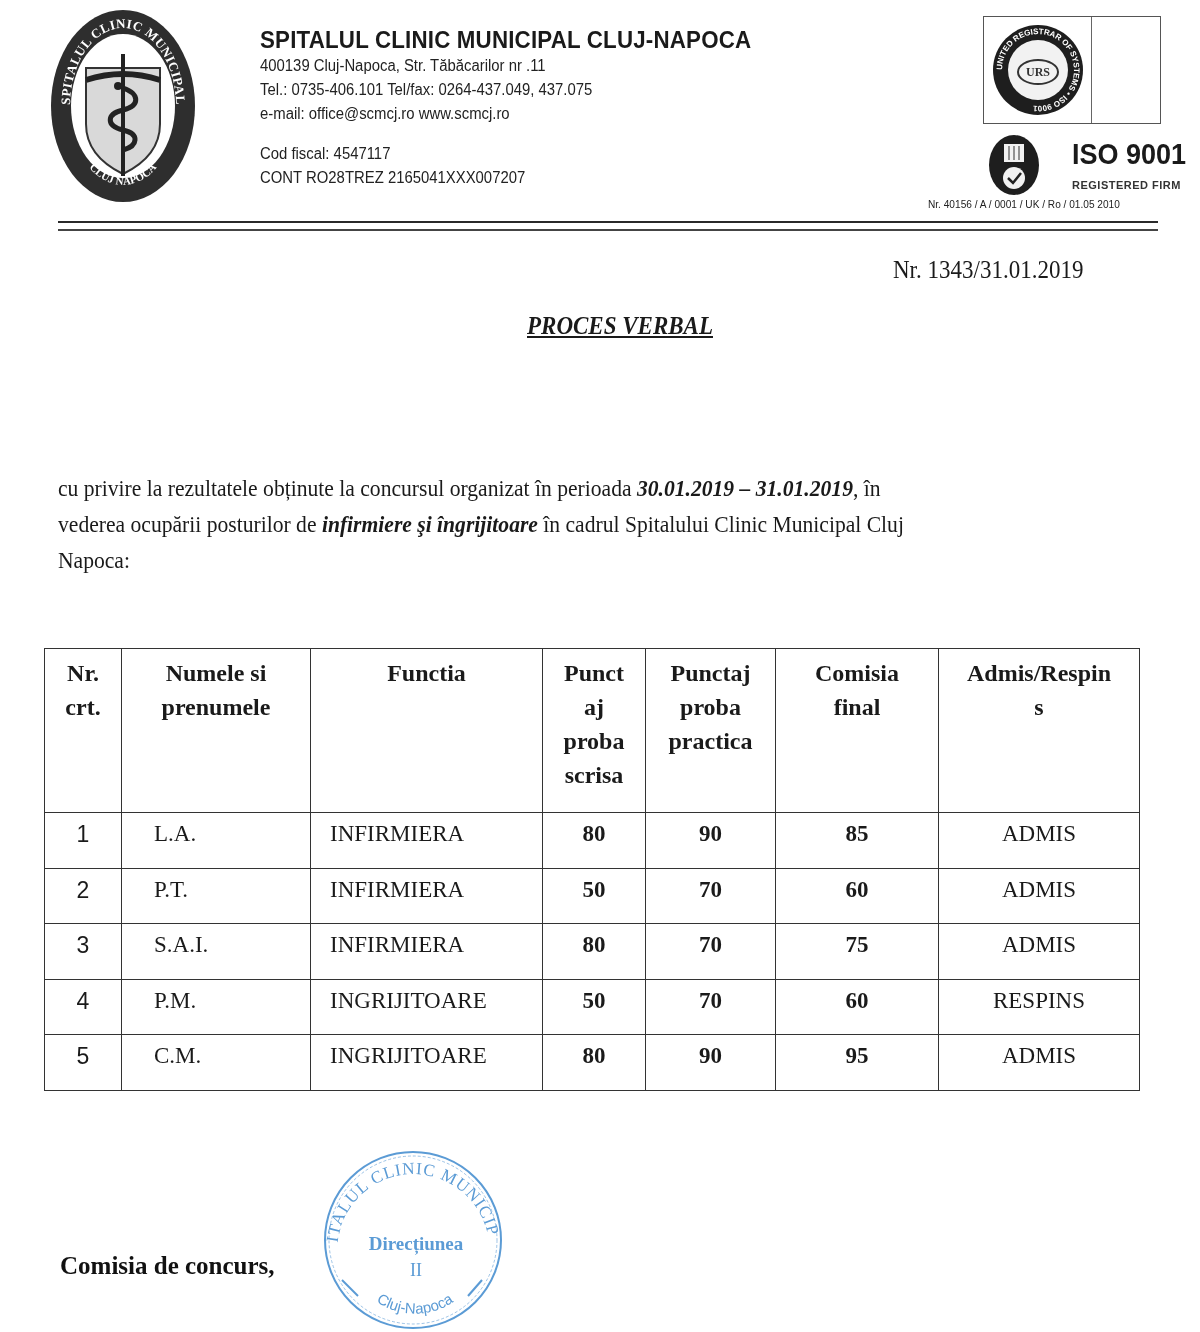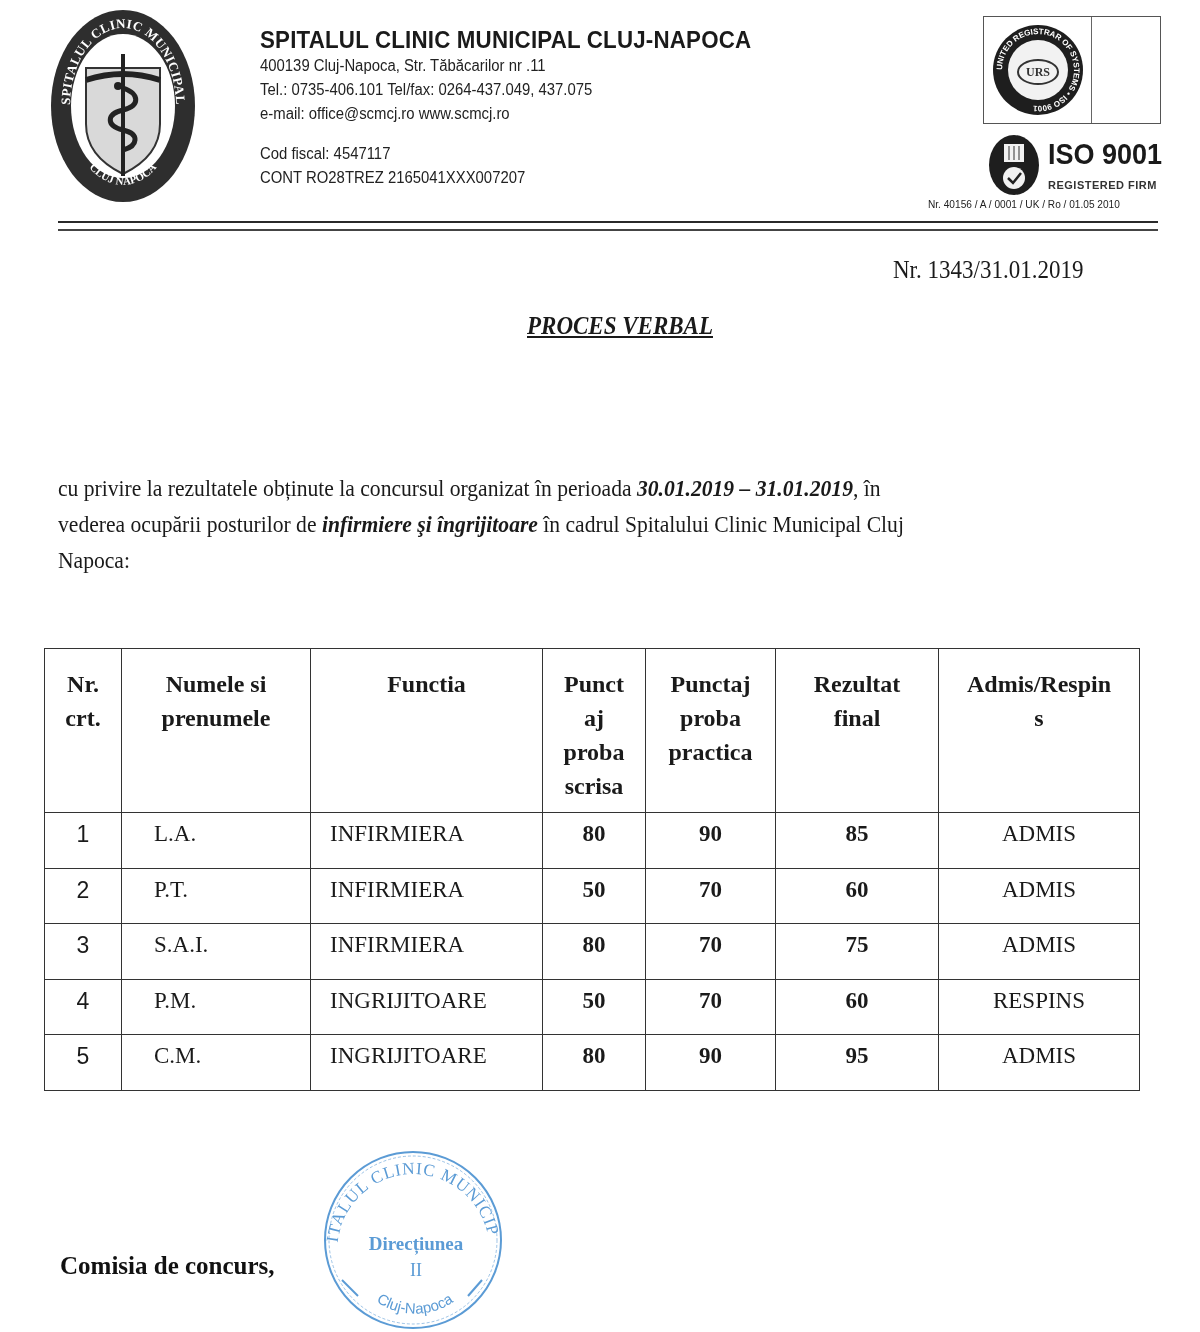--- a/index.html
+++ b/index.html
@@ -12,21 +12,21 @@
   }
   .org-block { position: absolute; left: 260px; top: 26px; font-family: Liberation Sans, sans-serif; }
   .org-name { font-size: 24px; font-weight: bold; letter-spacing: 0.2px; color: #1a1a1a; transform: scaleX(0.93); transform-origin: left; white-space: nowrap; }
   .org-line { font-size: 16px; line-height: 24px; color: #222; transform: scaleX(0.93); transform-origin: left; white-space: nowrap; }
   .org-gap { height: 16px; }
 
   .cert-box { position: absolute; left: 983px; top: 16px; width: 178px; height: 108px; border: 1px solid #555; display: flex; }
   .cert-urs { width: 108px; height: 106px; border-right: 1px solid #666; display: flex; align-items: center; justify-content: center; }
   .cert-ukas { flex: 1; display: flex; align-items: center; justify-content: center; }
   .cert-caption { position: absolute; left: 986px; top: 126px; width: 172px; height: 6px; font-size: 4px; color: #888; overflow: hidden; white-space: nowrap; }
-  .iso-row { position: absolute; left: 988px; top: 134px; display: flex; align-items: center; }
+  .iso-row { position: absolute; left: 988px; top: 134px; display: flex; align-items: center; gap: 24px; }
   .iso-text { margin-left: 8px; font-family: "Liberation Sans", sans-serif; }
   .iso-big { font-size: 30px; font-weight: bold; line-height: 30px; color: #1a1a1a; transform: scaleX(0.9); transform-origin: left; white-space: nowrap; }
   .iso-small { font-size: 11px; font-weight: bold; letter-spacing: 0.5px; color: #333; margin-top: 10px; white-space: nowrap; }
   .cert-nr { position: absolute; left: 928px; top: 198px; font-family: "Liberation Sans", sans-serif; font-size: 11px; color: #222; white-space: nowrap; transform: scaleX(0.92); transform-origin: left; }
 
   .rule { position: absolute; left: 58px; width: 1100px; height: 2px; background: #2a2a2a; }
   .rule.r1 { top: 221px; }
   .rule.r2 { top: 229px; height: 1.5px; background: #444; }
 
   
@@ -37,21 +37,21 @@
   .intro .line { white-space: nowrap; transform: scaleX(0.9); transform-origin: left; }
   .intro b { font-weight: bold; font-style: italic; }
 
   
   table.results {
     position: absolute; left: 44px; top: 648px; border-collapse: collapse; table-layout: fixed;
     width: 1095px;
   }
   table.results th, table.results td { border: 1.5px solid #333; vertical-align: top; }
   table.results th {
-    height: 164px; font-size: 24px; font-weight: bold; line-height: 34px; text-align: center; padding-top: 18px; color: #1a1a1a;
+    height: 164px; font-size: 24px; font-weight: bold; line-height: 34px; text-align: center; padding-top: 7px; color: #1a1a1a;
   }
   table.results td { height: 55.5px; font-size: 23px; padding-top: 8px; color: #1a1a1a; }
   td.c-nr { text-align: center; font-family: "Liberation Sans", sans-serif; font-size: 17px; padding-top: 10px; }
   td.c-name, td.c-func { padding-left: 32px; }
   td.c-func { padding-left: 19px; }
   td.c-num { text-align: center; font-weight: bold; }
   td.c-res { text-align: center; }
 
   
   .signature { position: absolute; left: 60px; top: 1252px; font-size: 25px; font-weight: bold; color: #111; white-space: nowrap; }
@@ -175,21 +175,21 @@
           <div>aj</div>
           <div>proba</div>
           <div>scrisa</div>
         </th>
         <th>
           <div>Punctaj</div>
           <div>proba</div>
           <div>practica</div>
         </th>
         <th>
-          <div>Rezultat</div>
+          <div>Comisia</div>
           <div>final</div>
         </th>
         <th>
           <div>Admis/Respin</div>
           <div>s</div>
         </th>
       </tr>
   </thead>
   <tbody id="table-body">
       <tr>

